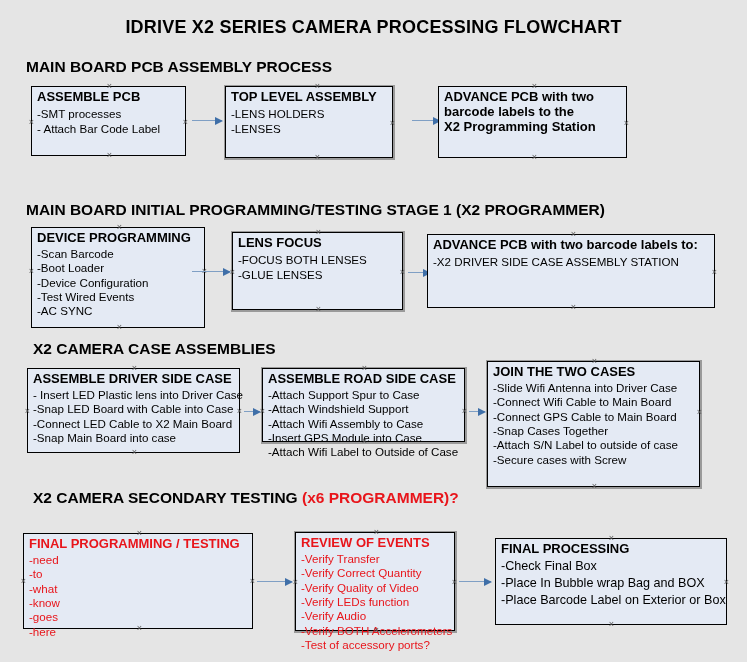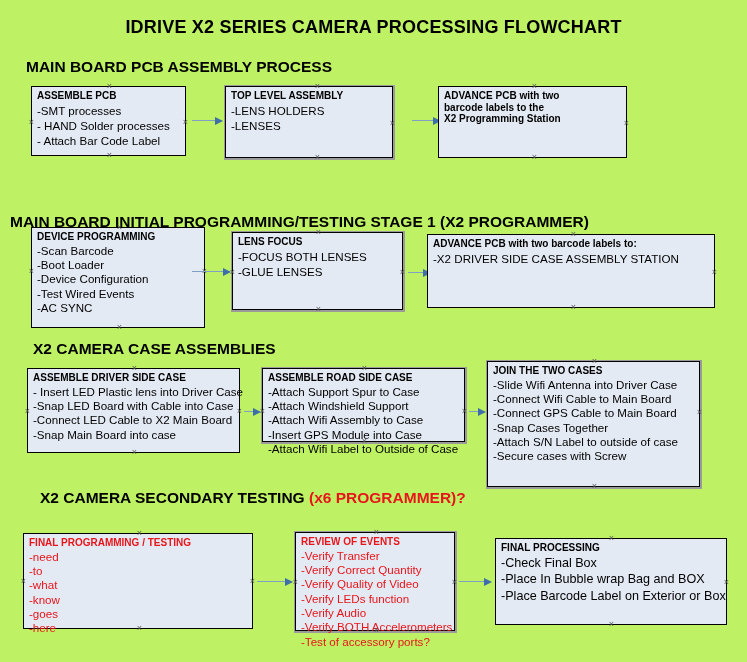--- a/index.html
+++ b/index.html
@@ -4,21 +4,21 @@
 <style>
   html, body {
     margin: 0;
     padding: 0;
     background: #ffffff;
   }
   #canvas {
     position: relative;
     width: 747px;
     height: 662px;
-    background: #bef264;
+    background: #e5e5e5;
     font-family: "Liberation Sans", sans-serif;
     overflow: hidden;
   }
   .title {
     position: absolute;
     left: 0;
     top: 17px;
     width: 747px;
     text-align: center;
     font-size: 18px;
@@ -43,21 +43,21 @@
     box-sizing: border-box;
     padding: 3px 4px 3px 5px;
     overflow: visible;
   }
   .node.shadowed {
     border: 1px solid #000000;
     box-shadow: 2px 2px 0 0 #9a9a9a, -1px -1px 0 0 #9a9a9a,
                 2px -1px 0 0 #9a9a9a, -1px 2px 0 0 #9a9a9a;
   }
   .node-title {
-    font-size: 10px;
+    font-size: 13px;
     font-weight: bold;
     color: #000000;
     line-height: 1.15;
     white-space: pre-line;
   }
   .node-lines {
     margin-top: 1px;
   }
   .node-line {
     font-size: 11.6px;
@@ -111,21 +111,20 @@
   <div class="title">IDRIVE X2  SERIES CAMERA PROCESSING FLOWCHART</div>
 
   <div class="section-heading" style="left:26px; top:58px;">
     <span>MAIN BOARD PCB ASSEMBLY PROCESS</span>
   </div>
 
   <div class="node" style="left:31px; top:86px; width:155px; height:70px;">
     <div class="node-title">ASSEMBLE PCB</div>
     <div class="node-lines">
       <div class="node-line">-SMT processes</div>
-      <div class="node-line">- HAND Solder processes</div>
       <div class="node-line">- Attach Bar Code Label</div>
     </div>
     <span class="handle" style="left:74px; top:-4px;"></span>
     <span class="handle" style="left:74px; bottom:-4px;"></span>
     <span class="handle" style="left:-4px; top:32px;"></span>
     <span class="handle" style="right:-4px; top:32px;"></span>
   </div>
 
   <div class="arrow" style="left:192px; top:120px; width:30px;"></div>
 
@@ -144,21 +143,21 @@
 
   <div class="node" style="left:438px; top:86px; width:189px; height:72px;">
     <div class="node-title">ADVANCE PCB with two
 barcode labels to the
  X2 Programming Station</div>
     <span class="handle" style="left:92px; top:-4px;"></span>
     <span class="handle" style="left:92px; bottom:-4px;"></span>
     <span class="handle" style="right:-4px; top:33px;"></span>
   </div>
 
-  <div class="section-heading" style="left:10px; top:201px;margin-top:12px;">
+  <div class="section-heading" style="left:26px; top:201px;">
     <span>MAIN BOARD INITIAL PROGRAMMING/TESTING STAGE 1 (X2 PROGRAMMER)</span>
   </div>
 
   <div class="node tight" style="left:31px; top:227px; width:174px; height:101px;">
     <div class="node-title">DEVICE PROGRAMMING</div>
     <div class="node-lines">
       <div class="node-line">-Scan Barcode</div>
       <div class="node-line">-Boot Loader</div>
       <div class="node-line">-Device Configuration</div>
       <div class="node-line">-Test Wired Events</div>
@@ -241,21 +240,21 @@
       <div class="node-line">-Connect GPS Cable to Main Board</div>
       <div class="node-line">-Snap Cases Together</div>
       <div class="node-line">-Attach S/N Label to outside of case</div>
       <div class="node-line">-Secure cases with Screw</div>
     </div>
     <span class="handle" style="left:103px; top:-4px;"></span>
     <span class="handle" style="left:103px; bottom:-4px;"></span>
     <span class="handle" style="right:-4px; top:47px;"></span>
   </div>
 
-  <div class="section-heading" style="left:40px; top:489px;">
+  <div class="section-heading" style="left:33px; top:489px;">
     <span>X2 CAMERA SECONDARY TESTING </span><span class="accent">(x6 PROGRAMMER)?</span>
   </div>
 
   <div class="node red tight" style="left:23px; top:533px; width:230px; height:96px;">
     <div class="node-title">FINAL PROGRAMMING / TESTING</div>
     <div class="node-lines">
       <div class="node-line">-need</div>
       <div class="node-line">-to</div>
       <div class="node-line">-what</div>
       <div class="node-line">-know</div>

